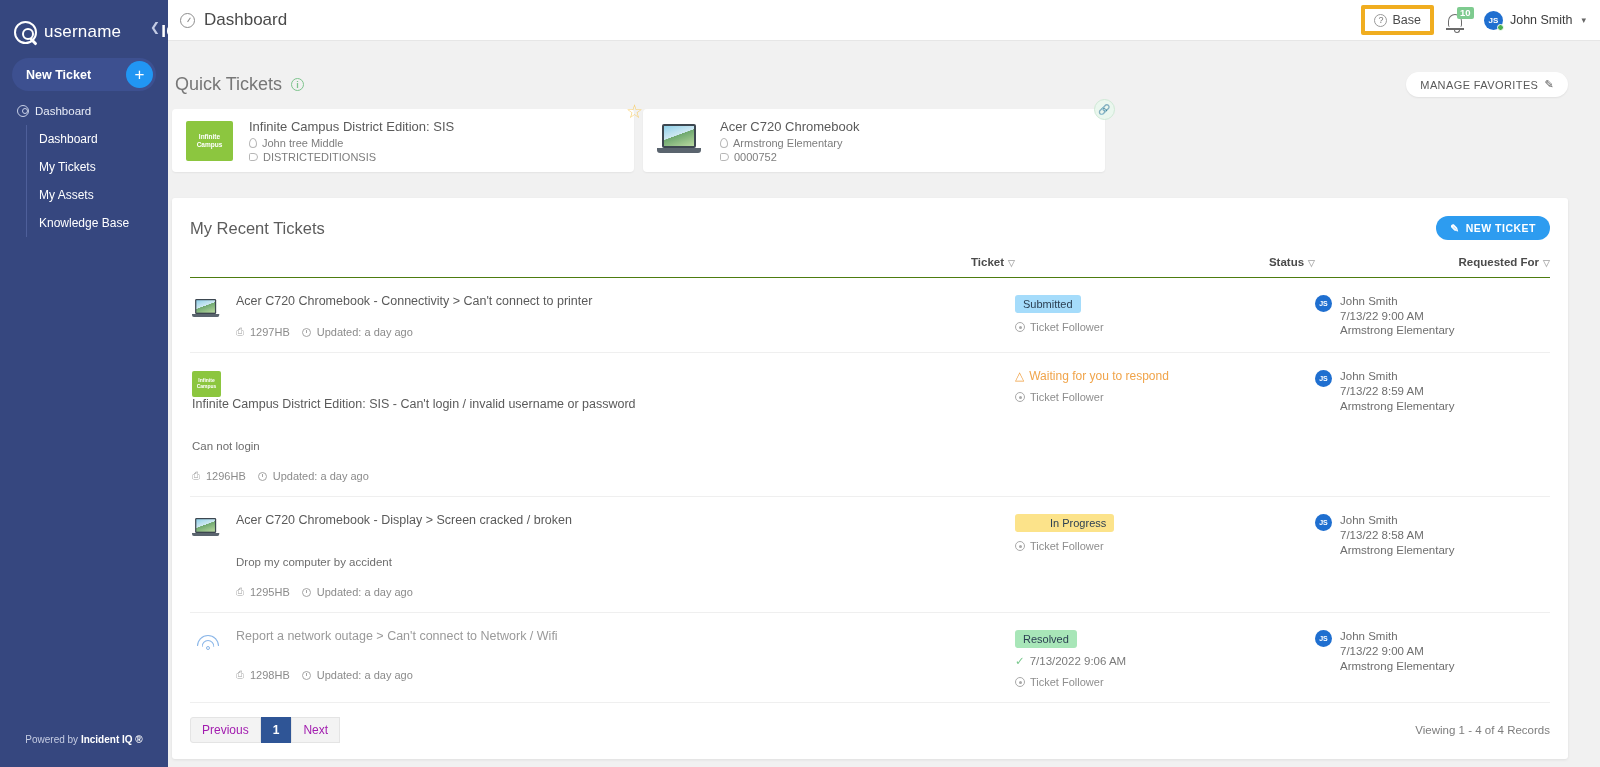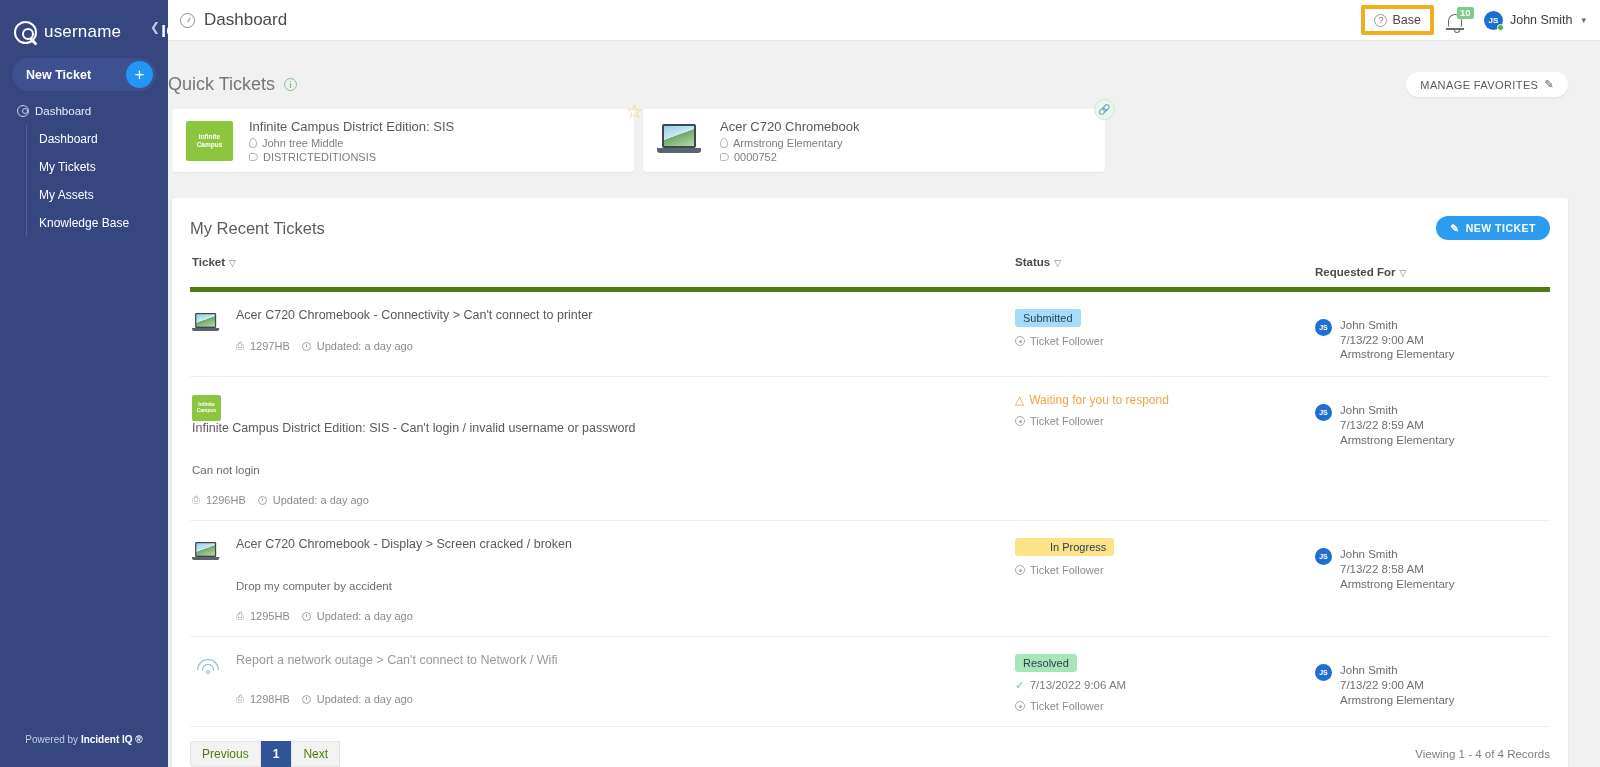--- a/index.html
+++ b/index.html
@@ -136,21 +136,21 @@
   }
   .user-name { font-size: 12.5px; color: #3c3c3c; }
   .caret { font-size: 9px; color: #666; margin-left: 2px; }
 
   
   .arrow-annot { position: absolute; left: 1300px; top: 48px; width: 90px; height: 60px; }
 
   
   .content { position: absolute; left: 168px; top: 41px; right: 0; bottom: 0; background: #f1f1f1; overflow: hidden; }
 
-  .qt-head { display: flex; align-items: center; padding: 31px 0 0 0; }
+  .qt-head { display: flex; align-items: center; padding: 31px 0 0 7px; }
   .qt-title { font-size: 18px; color: #777; font-weight: 400; }
   .info-ic {
     width: 13px; height: 13px; border-radius: 50%; border: 1.2px solid #7ec48d;
     color: #7ec48d; font-size: 9px; display:flex; align-items:center;
     justify-content:center; margin: 0 7px 0 9px; font-weight: 700;
   }
   .qt-sub { font-size: 11.5px; color: #7d7d7d; }
   .manage-fav {
     margin-left: auto; margin-right: 32px; background: #fff; border-radius: 14px;
     padding: 6px 14px; font-size: 11px; color: #5a5a5a; letter-spacing: .4px;
@@ -206,26 +206,26 @@
   }
   .panel-head { display: flex; align-items: center; padding: 18px 0 0 0; }
   .panel-title { font-size: 16.5px; color: #5c5c5c; font-weight: 400; }
   .new-ticket-pill {
     margin-left: auto; background: #2d9cf0; color: #fff; border-radius: 13px;
     font-size: 10.5px; font-weight: 700; letter-spacing: .5px;
     padding: 6px 14px; display: flex; align-items: center; gap: 6px; cursor: pointer;
   }
 
   .tbl-head {
-    display: flex; padding: 16px 0 9px 0; border-bottom: 5px solid #4d7c0f;
-    font-size: 11.5px; color: #4b4b4b; font-weight: 700;
+    display: flex; padding: 16px 0 9px 0; border-bottom: 1px solid #4d7c0f;
+    font-size: 11.5px; color: #4b4b4b; font-weight: 700; text-align: right;
   }
   .c-ticket { width: 825px; padding-left: 2px; }
   .c-status { width: 300px; }
-  .c-req { flex: 1; margin-top: 10px; }
+  .c-req { flex: 1; }
   .sort-ic { color: #b5b5b5; font-size: 9px; margin-left: 4px; }
 
   .row { display: flex; border-bottom: 1px solid #efefef; padding: 16px 0 14px 0; }
   .row:last-of-type { border-bottom: 1px solid #efefef; }
   .row-ic { width: 44px; flex: none; padding-top: 2px; }
   .row-main { flex: 1; }
   .row-title { font-size: 12.5px; color: #5a5a5a; }
   .row-title.muted { color: #9a9a9a; }
   .row-desc { font-size: 11.5px; color: #6d6d6d; margin-top: 29px; }
   .row-foot { display: flex; align-items: center; gap: 6px; margin-top: 18px; font-size: 11px; color: #8b8b8b; }
@@ -254,21 +254,21 @@
   .req-cell { display: flex; gap: 8px; }
   .req-avatar {
     width: 17px; height: 17px; border-radius: 50%; background: #1f6fd0; color:#fff;
     font-size: 7px; font-weight: 700; display:flex; align-items:center; justify-content:center; flex:none;
     margin-top: 1px;
   }
   .req-lines { font-size: 11.5px; color: #6e6e6e; line-height: 1.28; }
 
   .pager { display: flex; align-items: center; padding: 14px 0 16px 0; }
   .pg {
-    font-size: 12px; padding: 5px 11px; color: #4d7c0f; background: #f3f3f3;
+    font-size: 12px; padding: 5px 11px; color: #a21caf; background: #f3f3f3;
     border: 1px solid #e4e4e4; cursor: pointer;
   }
   .pg.active { background: #2f5596; color: #fff; border-color: #2f5596; font-weight: 600; }
   .pg:first-child { border-radius: 3px 0 0 3px; }
   .pg:last-child { border-radius: 0 3px 3px 0; }
   .records { margin-left: auto; font-size: 11.5px; color: #7d7d7d; }
 
   .wifi { width: 24px; height: 18px; position: relative; margin-left: 4px; margin-top: 4px; }
   .wifi i {
     position: absolute; border: 1.6px solid #8ab6e8; border-bottom: none;

